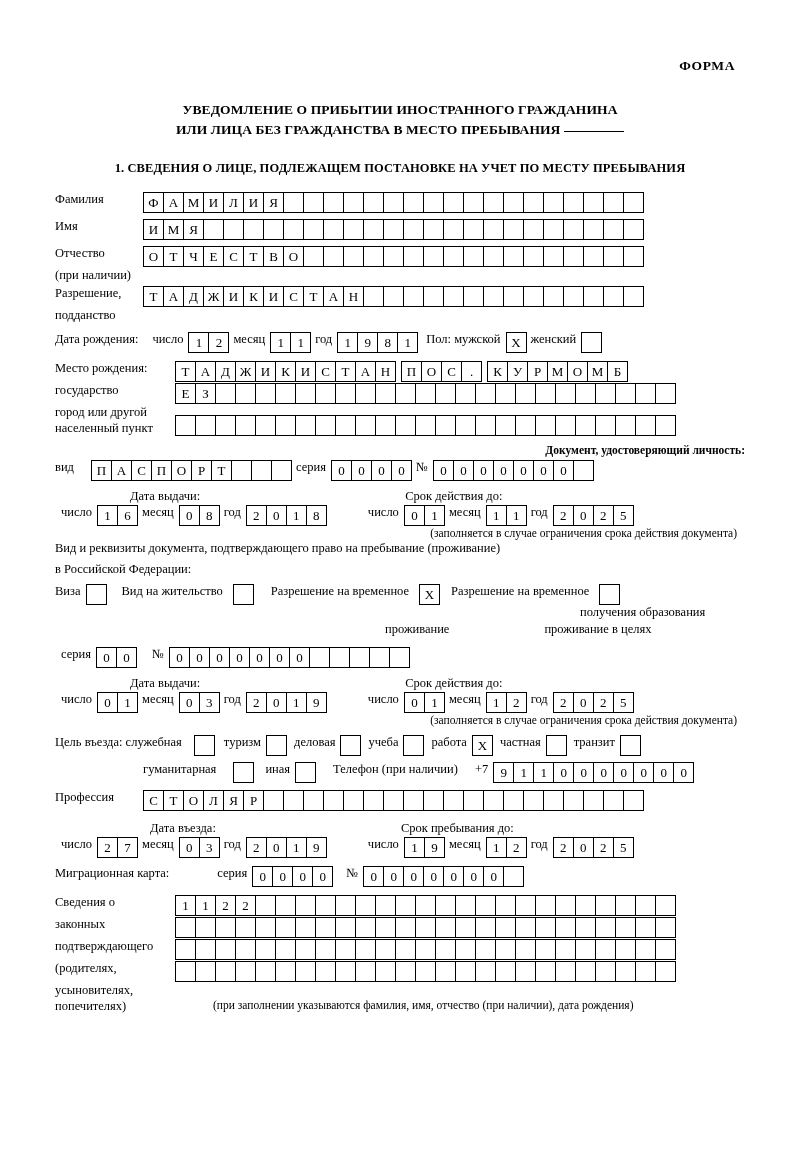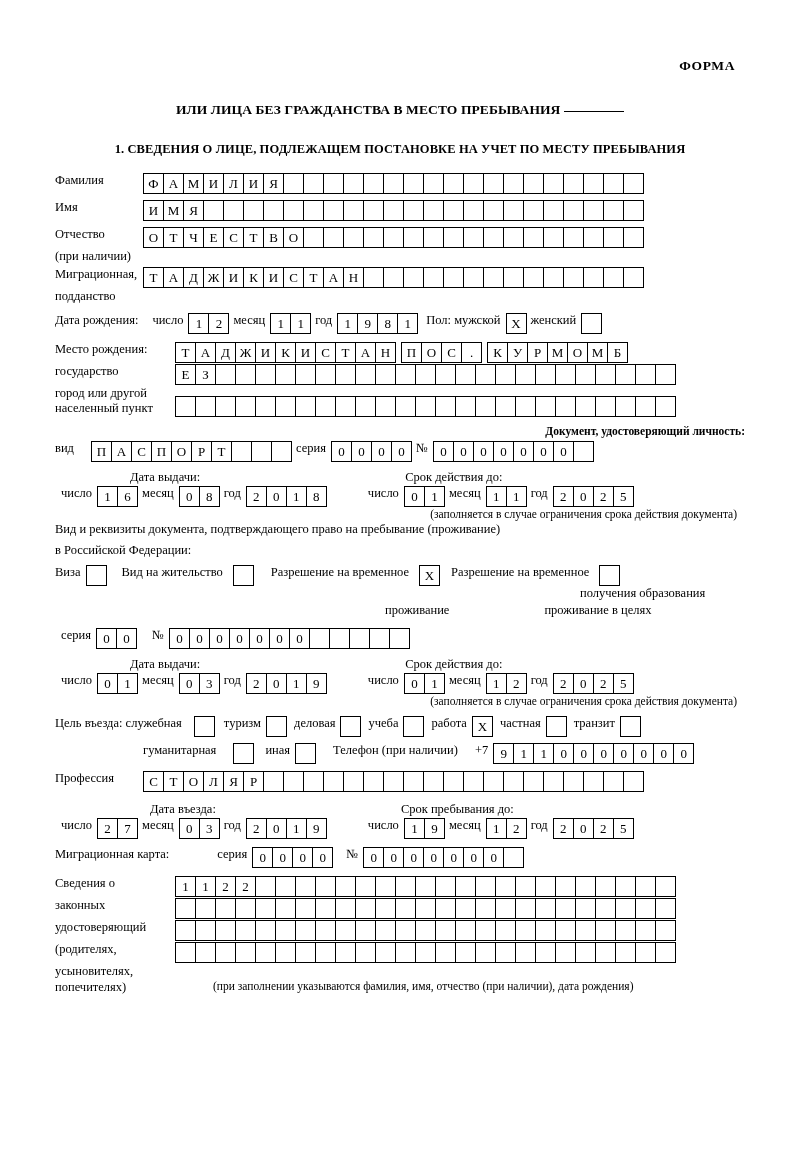--- a/index.html
+++ b/index.html
@@ -129,20 +129,21 @@
 </style>
 </head>
 <body>
 
 <div class="page">
 
 
   <div class="forma">ФОРМА</div>
 
   <div class="title">
+    <div>УВЕДОМЛЕНИЕ О ПРИБЫТИИ ИНОСТРАННОГО ГРАЖДАНИНА</div>
     <div><span>ИЛИ ЛИЦА БЕЗ ГРАЖДАНСТВА В МЕСТО ПРЕБЫВАНИЯ</span> <span class="ul"></span></div>
   </div>
 
   <div class="section-title">1. СВЕДЕНИЯ О ЛИЦЕ, ПОДЛЕЖАЩЕМ ПОСТАНОВКЕ НА УЧЕТ ПО МЕСТУ ПРЕБЫВАНИЯ</div>
 
   <div class="row" style="margin-top:16px;">
     <span class="lbl w90">Фамилия</span>
     <span class="boxes" id="surname-boxes">
         <span class="bx">Ф</span>
         <span class="bx">А</span>
@@ -231,21 +232,21 @@
         <span class="bx"></span>
         <span class="bx"></span>
         <span class="bx"></span>
       </span>
   </div>
   <div class="row tight">
     <span class="lbl w90">(при наличии)</span>
   </div>
 
   <div class="row tight" style="margin-top:3px;">
-    <span class="lbl w90">Миграционная,</span>
+    <span class="lbl w90">Разрешение,</span>
     <span class="boxes" id="citizenship-boxes">
         <span class="bx">Т</span>
         <span class="bx">А</span>
         <span class="bx">Д</span>
         <span class="bx">Ж</span>
         <span class="bx">И</span>
         <span class="bx">К</span>
         <span class="bx">И</span>
         <span class="bx">С</span>
         <span class="bx">Т</span>
@@ -779,21 +780,21 @@
         <span class="bx"></span>
         <span class="bx"></span>
         <span class="bx"></span>
         <span class="bx"></span>
         <span class="bx"></span>
         <span class="bx"></span>
         <span class="bx"></span>
       </span>
   </div>
   <div class="row tight">
-    <span class="lbl w120">удостоверяющий</span>
+    <span class="lbl w120">подтверждающего</span>
     <span class="boxes" id="legal-3">
         <span class="bx"></span>
         <span class="bx"></span>
         <span class="bx"></span>
         <span class="bx"></span>
         <span class="bx"></span>
         <span class="bx"></span>
         <span class="bx"></span>
         <span class="bx"></span>
         <span class="bx"></span>

